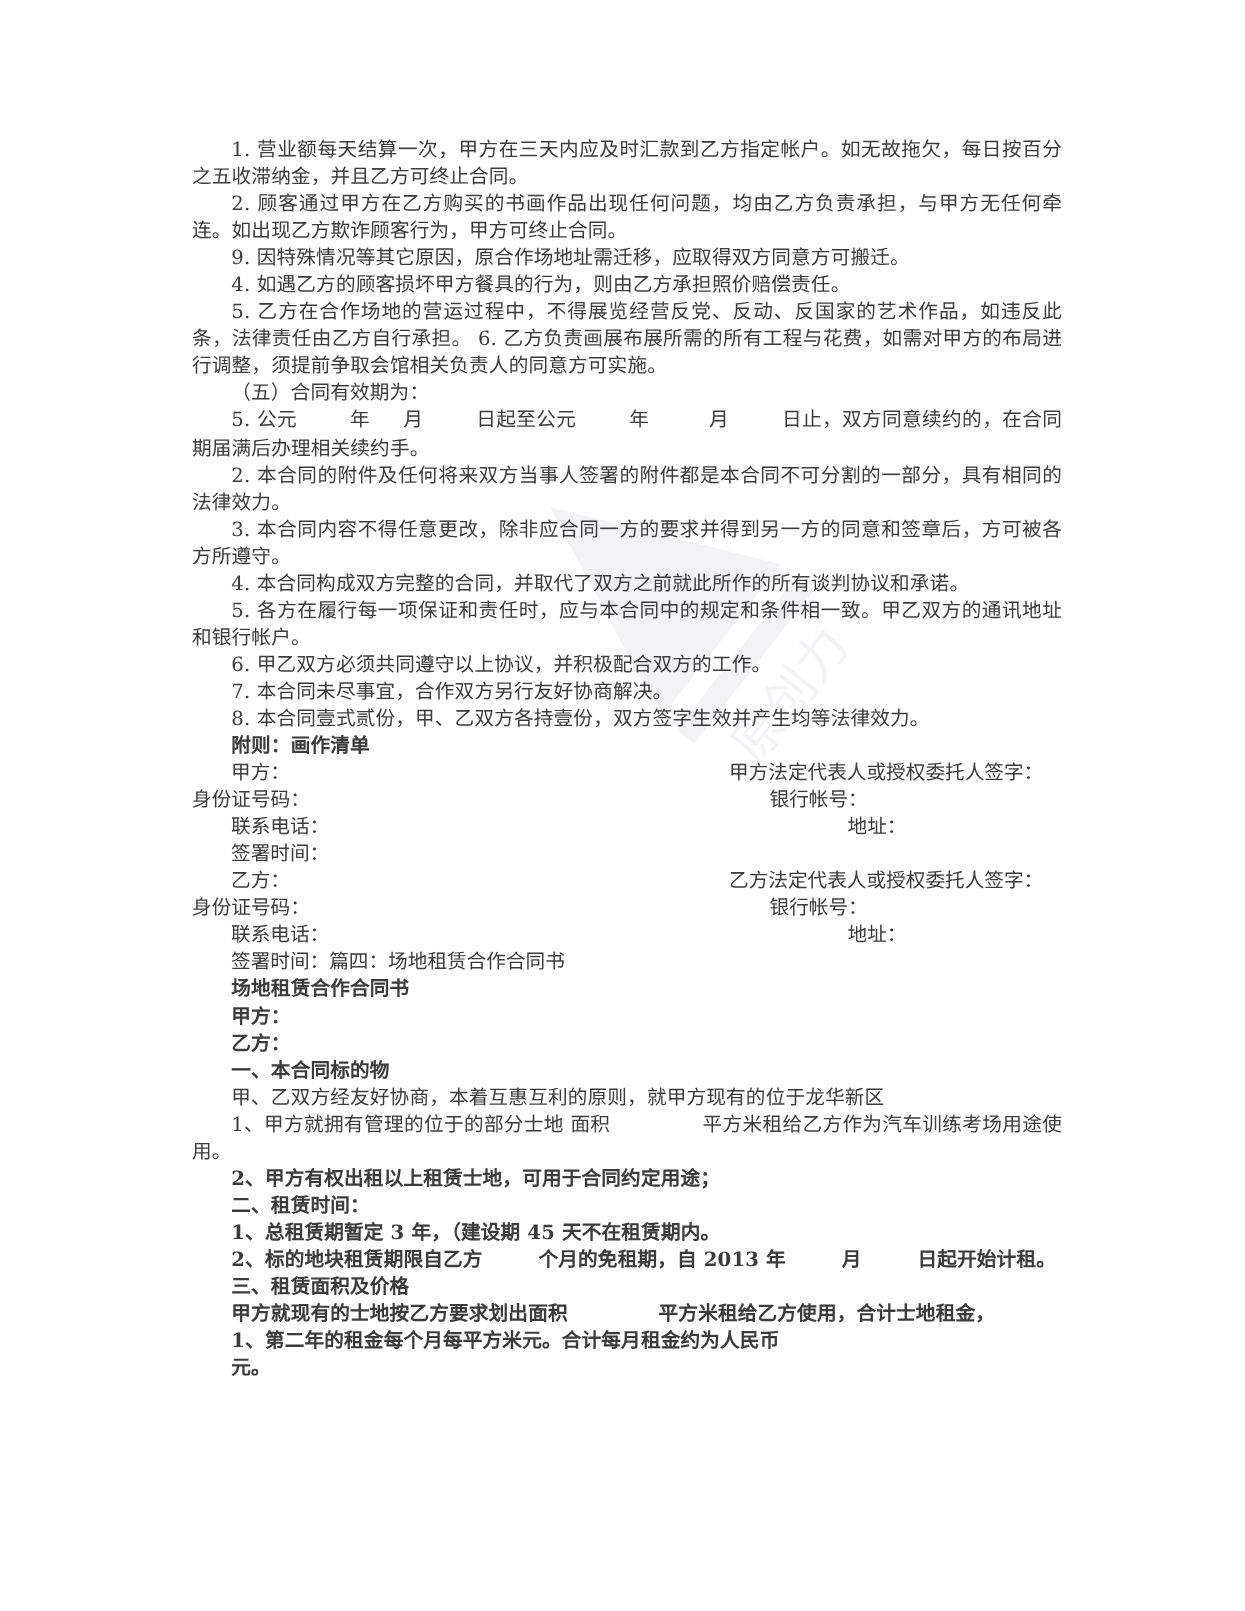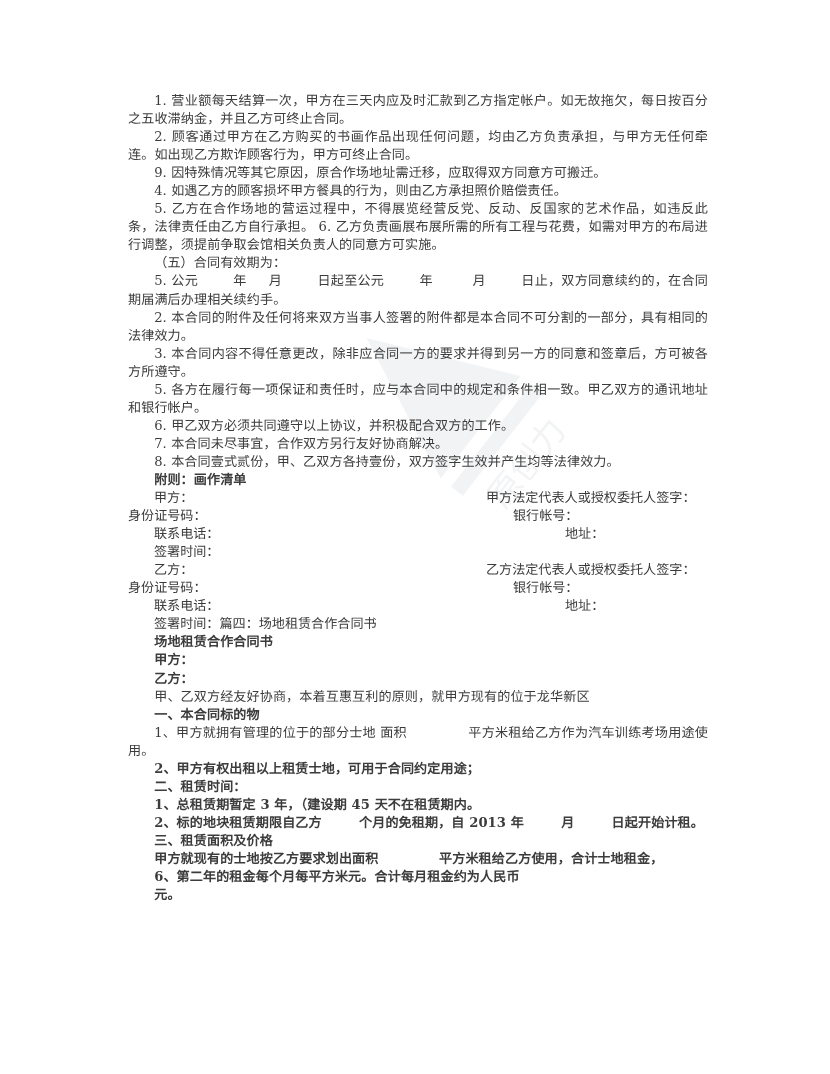--- a/index.html
+++ b/index.html
@@ -110,20 +110,21 @@
     <div class="line para">1. 营业额每天结算一次，甲方在三天内应及时汇款到乙方指定帐户。如无故拖欠，每日按百分之五收滞纳金，并且乙方可终止合同。</div>
     <div class="line para">2. 顾客通过甲方在乙方购买的书画作品出现任何问题，均由乙方负责承担，与甲方无任何牵连。如出现乙方欺诈顾客行为，甲方可终止合同。</div>
     <div class="line para">9. 因特殊情况等其它原因，原合作场地址需迁移，应取得双方同意方可搬迁。</div>
     <div class="line para">4. 如遇乙方的顾客损坏甲方餐具的行为，则由乙方承担照价赔偿责任。</div>
     <div class="line para">5. 乙方在合作场地的营运过程中，不得展览经营反党、反动、反国家的艺术作品，如违反此条，法律责任由乙方自行承担。 6. 乙方负责画展布展所需的所有工程与花费，如需对甲方的布局进行调整，须提前争取会馆相关负责人的同意方可实施。</div>
 
     <div class="line para">（五）合同有效期为：</div>
     <div class="line para">5. 公元        年     月        日起至公元        年         月        日止，双方同意续约的，在合同期届满后办理相关续约手。</div>
     <div class="line para">2. 本合同的附件及任何将来双方当事人签署的附件都是本合同不可分割的一部分，具有相同的法律效力。</div>
     <div class="line para">3. 本合同内容不得任意更改，除非应合同一方的要求并得到另一方的同意和签章后，方可被各方所遵守。</div>
+    <div class="line para">4. 本合同构成双方完整的合同，并取代了双方之前就此所作的所有谈判协议和承诺。</div>
     <div class="line para">5. 各方在履行每一项保证和责任时，应与本合同中的规定和条件相一致。甲乙双方的通讯地址和银行帐户。</div>
     <div class="line para">6. 甲乙双方必须共同遵守以上协议，并积极配合双方的工作。</div>
     <div class="line para">7. 本合同未尽事宜，合作双方另行友好协商解决。</div>
     <div class="line para">8. 本合同壹式贰份，甲、乙双方各持壹份，双方签字生效并产生均等法律效力。</div>
     <div class="line indent2">附则：画作清单</div>
 
     <div class="sig-row">
       <span class="sig-left ind">甲方：</span>
       <span class="sig-right c0">甲方法定代表人或授权委托人签字：</span>
     </div>
@@ -150,26 +151,26 @@
       <span class="sig-left ind">联系电话：</span>
       <span class="sig-right c2">地址：</span>
     </div>
     <div class="sig-row">
       <span class="sig-left ind">签署时间：篇四：场地租赁合作合同书</span>
     </div>
 
     <div class="line indent2">场地租赁合作合同书</div>
     <div class="line indent2">甲方：</div>
     <div class="line indent2">乙方：</div>
+    <div class="line indent2">一、本合同标的物</div>
     <div class="line para">甲、乙双方经友好协商，本着互惠互利的原则，就甲方现有的位于龙华新区</div>
-    <div class="line indent2">一、本合同标的物</div>
     <div class="line para">1、甲方就拥有管理的位于的部分士地 面积              平方米租给乙方作为汽车训练考场用途使用。</div>
     <div class="line indent2">2、甲方有权出租以上租赁士地，可用于合同约定用途；</div>
     <div class="line indent2">二、租赁时间：</div>
     <div class="line indent2">1、总租赁期暂定 3 年，（建设期 45 天不在租赁期内。</div>
     <div class="line indent2">2、标的地块租赁期限自乙方        个月的免租期，自 2013 年        月        日起开始计租。</div>
     <div class="line indent2">三、租赁面积及价格</div>
     <div class="line indent2">甲方就现有的士地按乙方要求划出面积             平方米租给乙方使用，合计士地租金，</div>
-    <div class="line indent2">6、第二年的租金每个月每平方米元。合计每月租金约为人民币</div>
+    <div class="line indent2">1、第二年的租金每个月每平方米元。合计每月租金约为人民币</div>
     <div class="line indent2">元。</div>
 
   </div>
 </div>
 
 </body></html>

